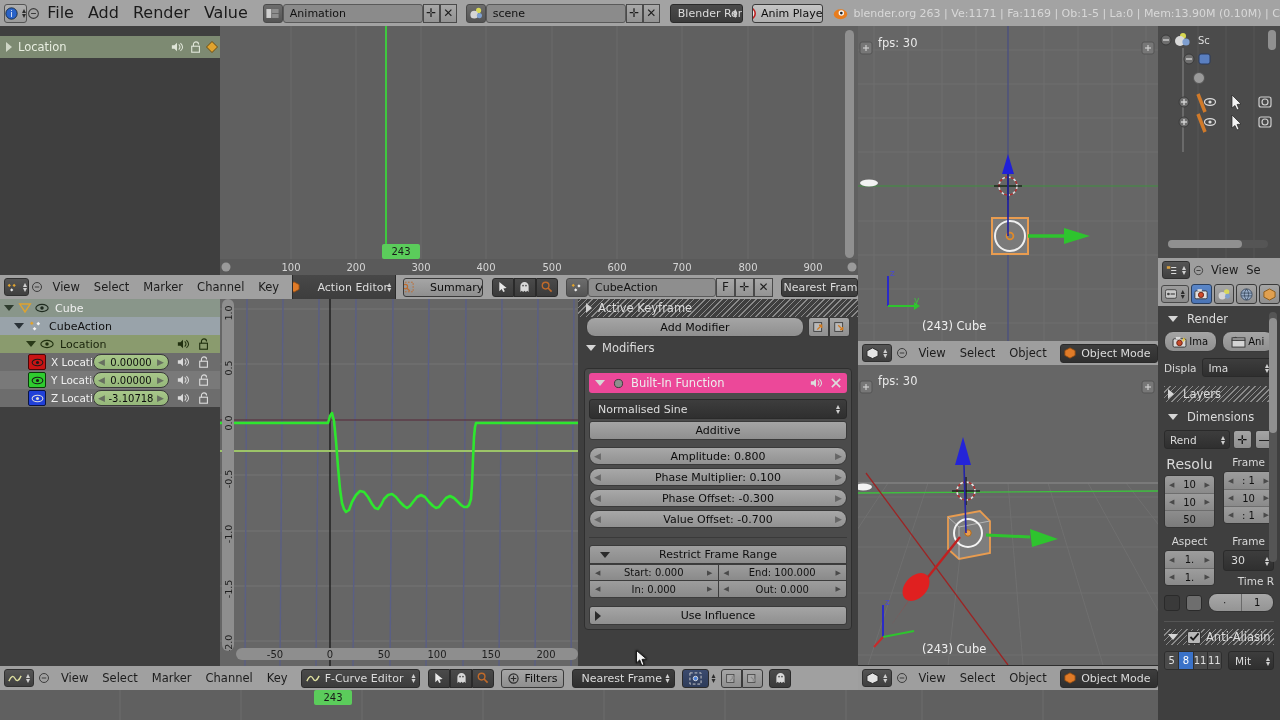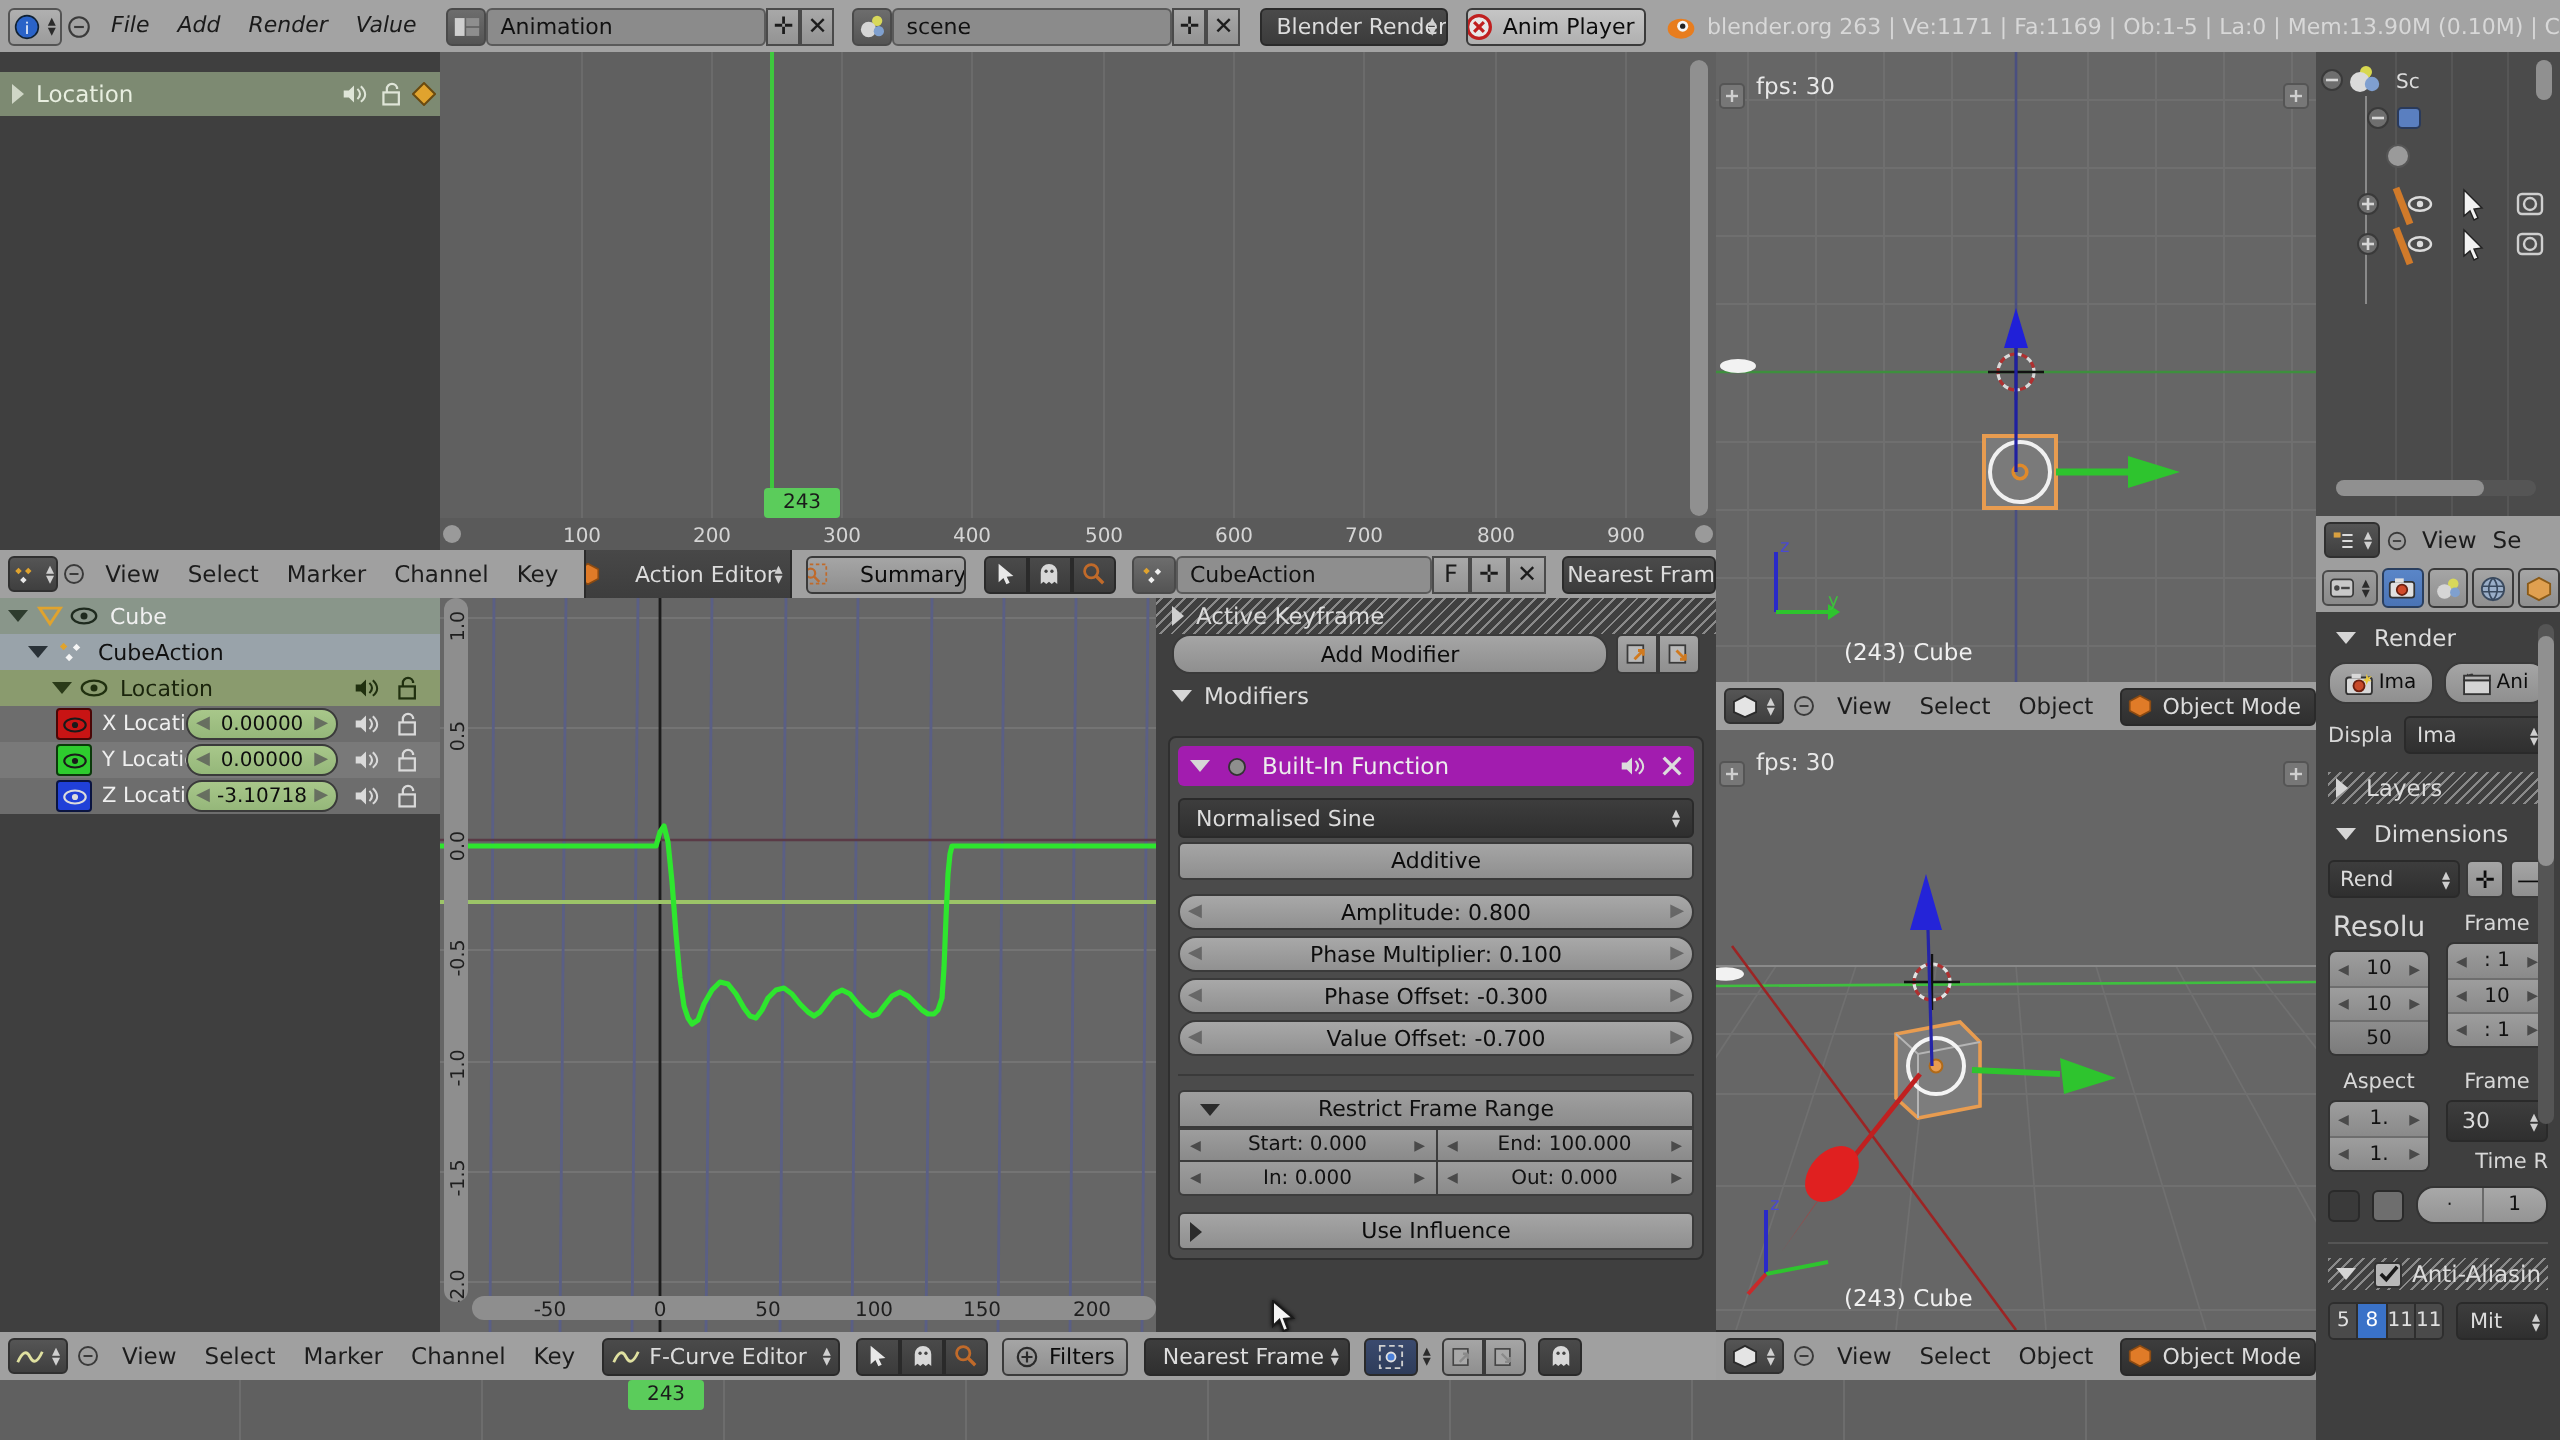--- a/index.html
+++ b/index.html
@@ -38,21 +38,21 @@
   .slider .arrR{ right:4px; }
   .menuitem{ padding:0 7px; line-height:24px; color:#e2e2e2; font-size:11.5px; cursor:default;}
   .hdr{ background:#a0a0a0; }
   .hdrDark{ background:#5b5b5b; }
   .spin{ display:inline-flex; flex-direction:column; line-height:5px; font-size:8px; margin-left:3px; color:#2b2b2b;}
   .ico{ display:inline-flex; align-items:center; justify-content:center; }
 
   
   #topbar{ left:0; top:0; width:1280px; height:26px; background:#a3a3a3;
            display:flex; align-items:center; gap:0px; padding-left:4px;}
-  #topbar .menuitem{ color:#1a1a1a; line-height:26px; font-size:11px;font-style:italic;}
+  #topbar .menuitem{ color:#1a1a1a; line-height:26px; font-size:16px;}
   .tb-box{ background:linear-gradient(#b0b0b0,#9b9b9b); border:1px solid #545454;
            border-radius:3px; height:19px; display:flex; align-items:center;}
   .tb-field{ background:#8b8b8b; border:1px solid #5a5a5a; border-radius:3px;
              height:19px; color:#111; display:flex; align-items:center; padding:0 6px;}
   .sqico{ width:20px; height:19px; border:1px solid #4a4a4a; border-radius:3px;
           background:linear-gradient(#6d6d6d,#545454); display:flex;align-items:center;justify-content:center;}
   .plusx{ width:17px; height:19px; border:1px solid #4a4a4a;
           background:linear-gradient(#a8a8a8,#939393); display:flex;align-items:center;justify-content:center;
           font-size:12px; color:#1c1c1c;}
   .statustext{ color:#d8d8d8; font-size:11px; white-space:nowrap; }
@@ -551,21 +551,21 @@
         </svg>
     </div>
   </div>
 
   <div style="height:22px;display:flex;align-items:center;padding-left:8px;">
     <span class="tri" style="margin:0 6px 0 0;"></span>
     <span class="sectionTitle">Modifiers</span>
   </div>
 
   <div style="margin:9px 6px 0 6px;background:#4b4b4b;border:1px solid #2f2f2f;border-radius:4px;padding:4px;">
-    <div style="height:20px;display:flex;align-items:center;position:relative;background:#a21caf;border-radius:3px;">
+    <div style="height:20px;display:flex;align-items:center;position:relative;background:#ec4899;border-radius:3px;">
       <span class="tri" style="margin-left:6px;"></span>
       <span class="ico" style="margin-left:4px;">
         <svg width="11" height="11" viewBox="0 0 12 12">
             <circle cx="6" cy="6" r="4.4" fill="#8e8e8e" stroke="#333"></circle>
           </svg>
       </span>
       <span style="margin-left:7px;font-size:11.5px;color:#ededed;">Built-In Function</span>
       <span class="ico" style="position:absolute;right:24px;">
         <svg width="14" height="12" viewBox="0 0 16 14">
             <path d="M2 5h3l3-3v10l-3-3H2z" fill="#dcdcdc"></path>

